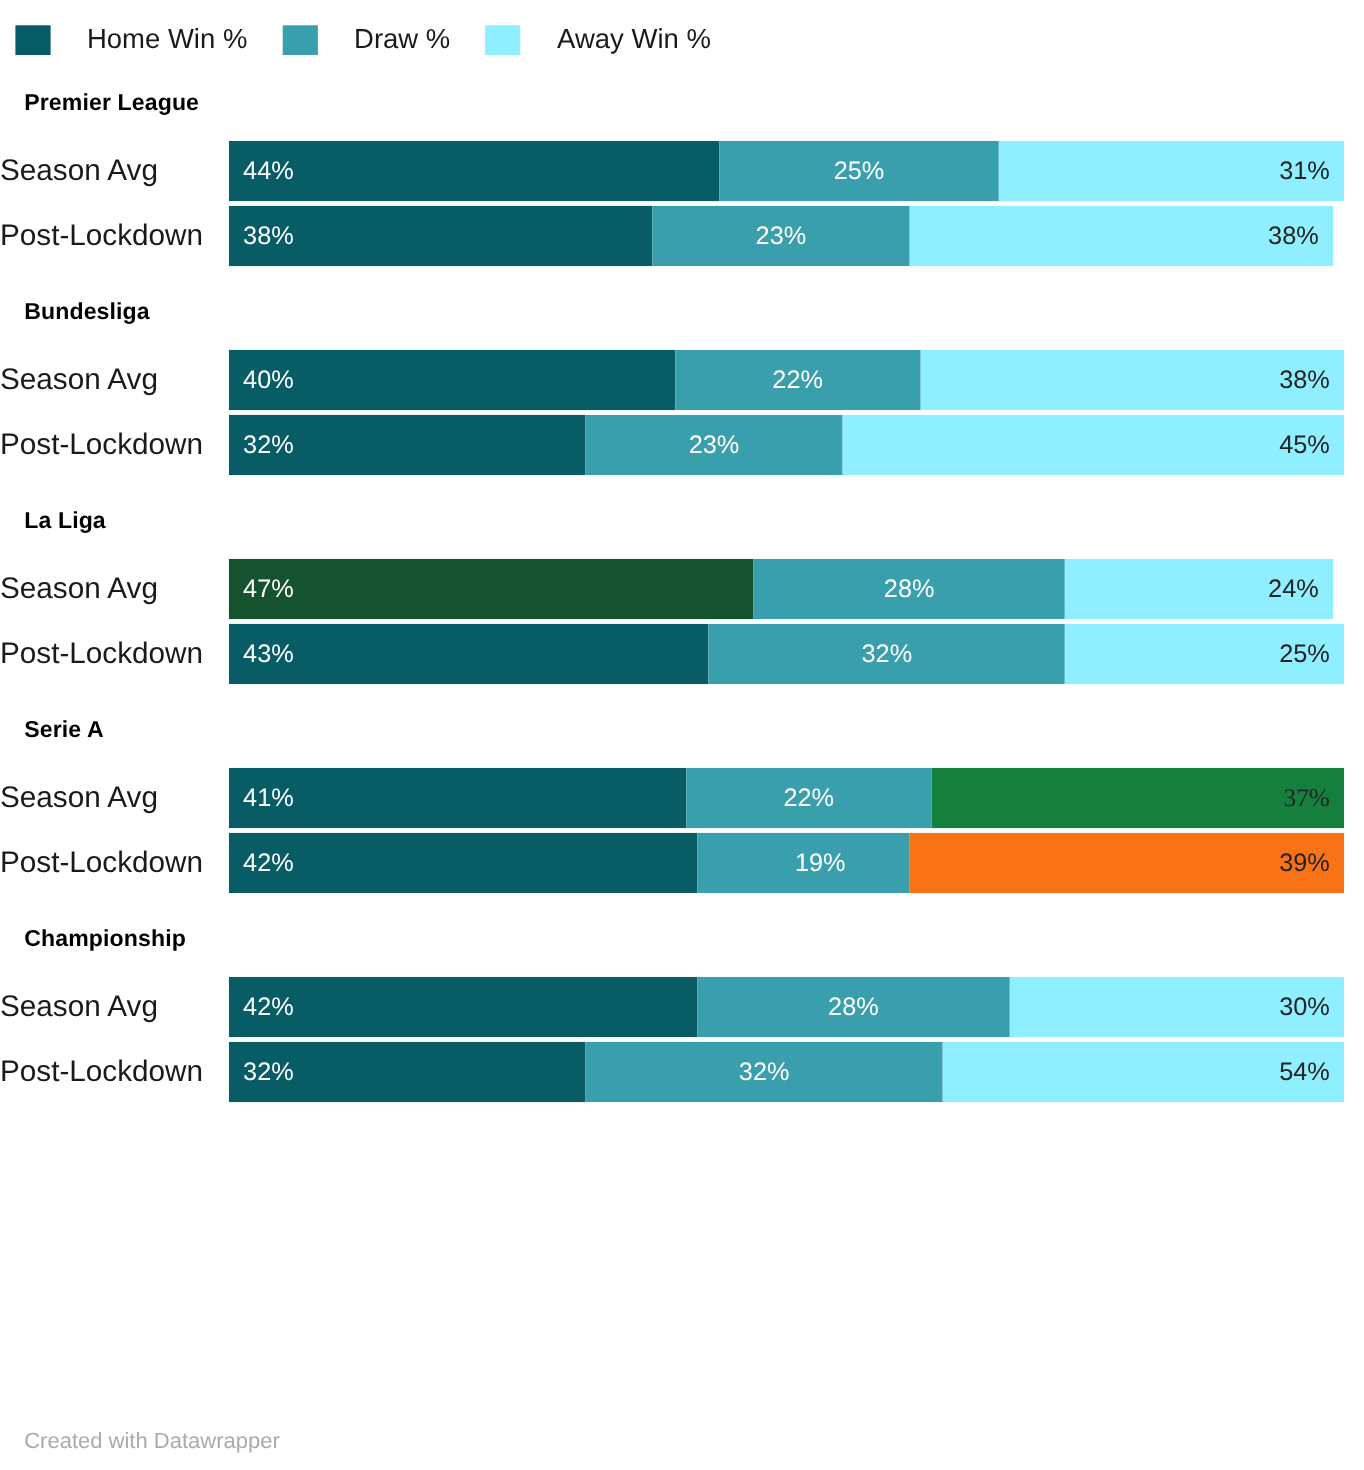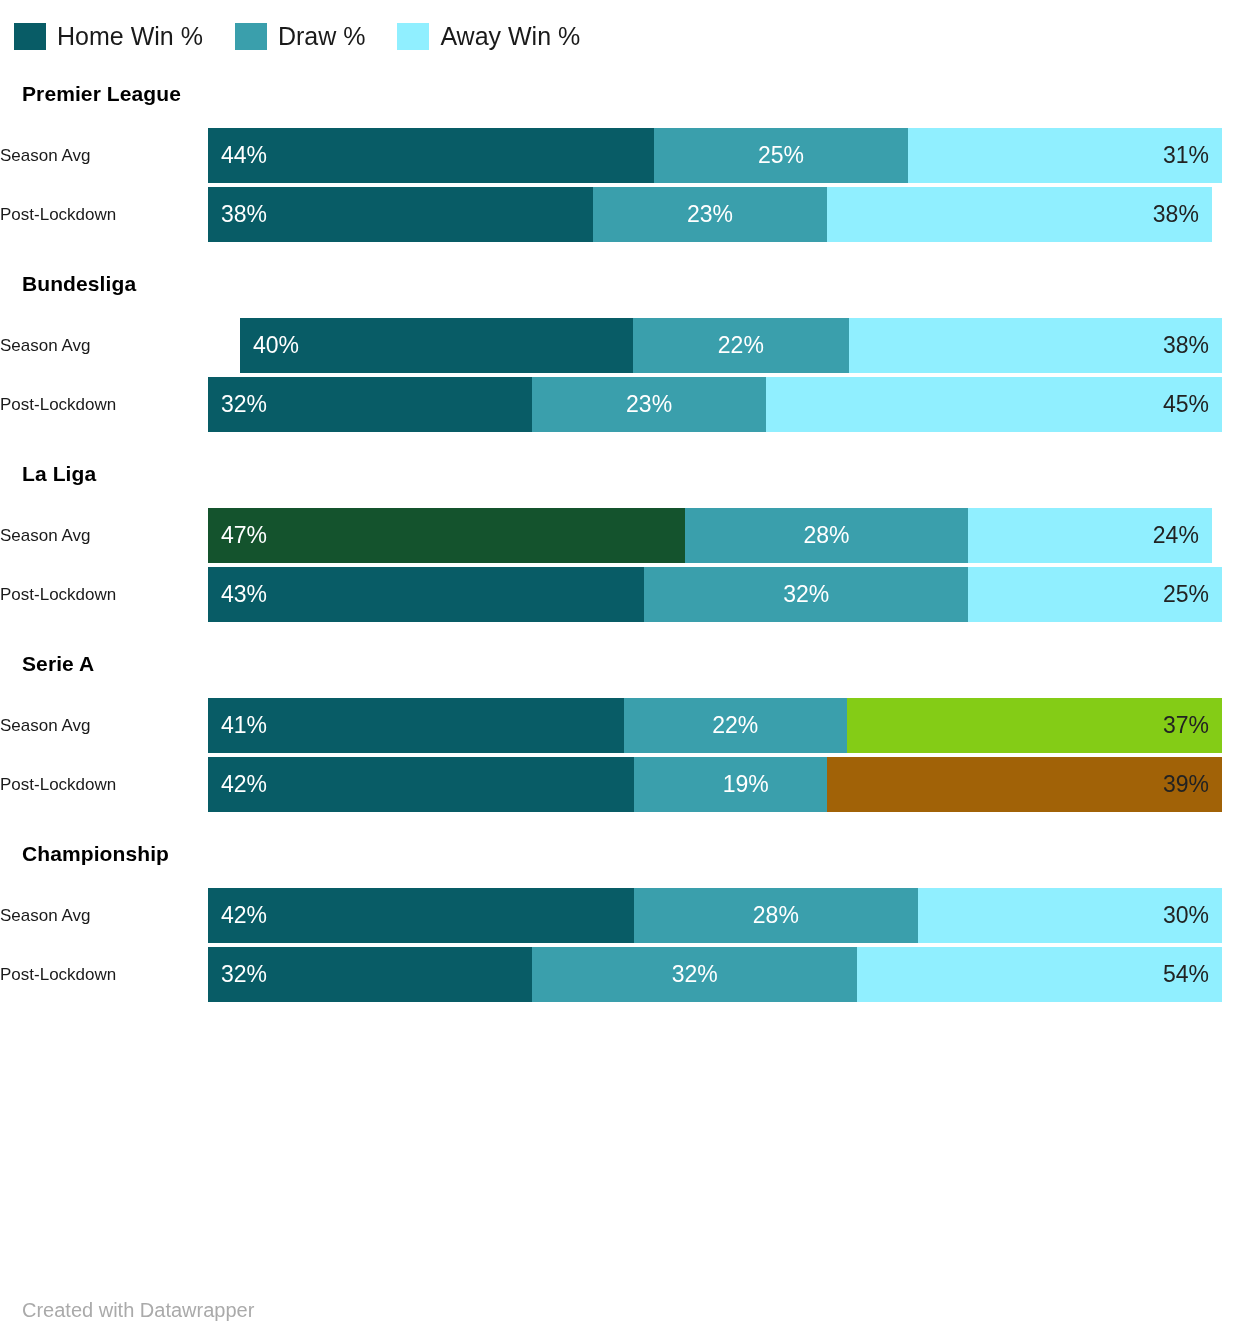--- a/index.html
+++ b/index.html
@@ -21,20 +21,21 @@
     display: flex;
     align-items: center;
     padding: 20px 0 0 14px;
     height: 32px;
     box-sizing: content-box;
   }
   .legend-item {
     display: flex;
     align-items: center;
     margin-right: 32px;
+    gap: 22px;
   }
   .legend-swatch {
     width: 32px;
     height: 27px;
     display: block;
     flex: 0 0 auto;
   }
   .legend-label {
     margin-left: 11px;
     font-size: 25px;
@@ -63,21 +64,21 @@
     height: 55px;
     margin-bottom: 4px;
   }
   .row-label {
     width: 208px;
     flex: 0 0 208px;
     box-sizing: border-box;
     padding-right: 14px;
     display: flex;
     align-items: center;
-    font-size: 17px;
+    font-size: 27px;
     color: #1a1a1a;
     white-space: nowrap;
   }
   .bar {
     flex: 1 1 auto;
     display: flex;
     height: 55px;
     margin-right: 18px;
     overflow: hidden;
   }
@@ -162,21 +163,21 @@
             <span>38%</span>
           </div>
         </div>
       </div>
     </div>
     <div class="group">
       <div class="group-title">Bundesliga</div>
       <div class="row">
         <div class="row-label">Season Avg</div>
         <div class="bar">
-          <div class="seg seg-home" style="width: 40%; background: rgb(8, 92, 102); margin-left: 32px;">
+          <div class="seg seg-home" style="width: 40%; background: rgb(8, 92, 102);">
             <span>40%</span>
           </div>
           <div class="seg seg-draw" style="width: 22%; background: rgb(58, 159, 172);">
             <span>22%</span>
           </div>
           <div class="seg seg-away" style="width: 38%; background: rgb(144, 239, 255);">
             <span>38%</span>
           </div>
         </div>
       </div>
@@ -230,35 +231,35 @@
       <div class="group-title">Serie A</div>
       <div class="row">
         <div class="row-label">Season Avg</div>
         <div class="bar">
           <div class="seg seg-home" style="width: 41%; background: rgb(8, 92, 102);">
             <span>41%</span>
           </div>
           <div class="seg seg-draw" style="width: 22%; background: rgb(58, 159, 172);">
             <span>22%</span>
           </div>
-          <div class="seg seg-away" style="width: 37%; background: #84cc16;">
+          <div class="seg seg-away" style="width: 37%; background: #15803d; font-family: Liberation Serif, serif;">
             <span>37%</span>
           </div>
         </div>
       </div>
       <div class="row">
         <div class="row-label">Post-Lockdown</div>
         <div class="bar">
           <div class="seg seg-home" style="width: 42%; background: rgb(8, 92, 102);">
             <span>42%</span>
           </div>
           <div class="seg seg-draw" style="width: 19%; background: rgb(58, 159, 172); padding-left: 31px;">
             <span>19%</span>
           </div>
-          <div class="seg seg-away" style="width: 39%; background: #a16207;">
+          <div class="seg seg-away" style="width: 39%; background: #f97316;">
             <span>39%</span>
           </div>
         </div>
       </div>
     </div>
     <div class="group">
       <div class="group-title">Championship</div>
       <div class="row">
         <div class="row-label">Season Avg</div>
         <div class="bar">

